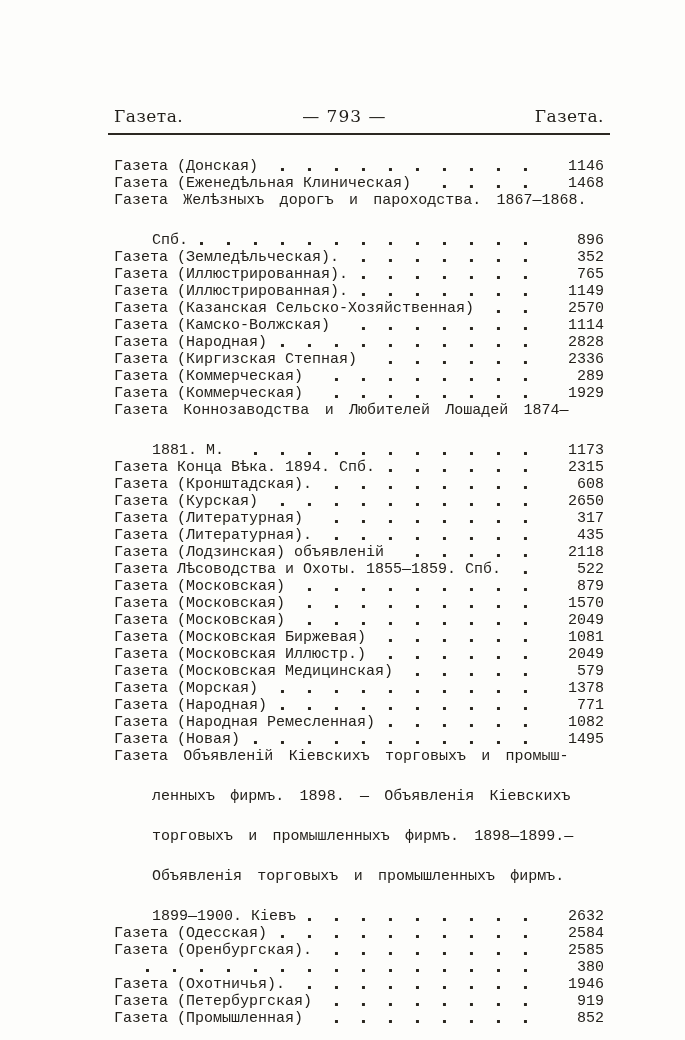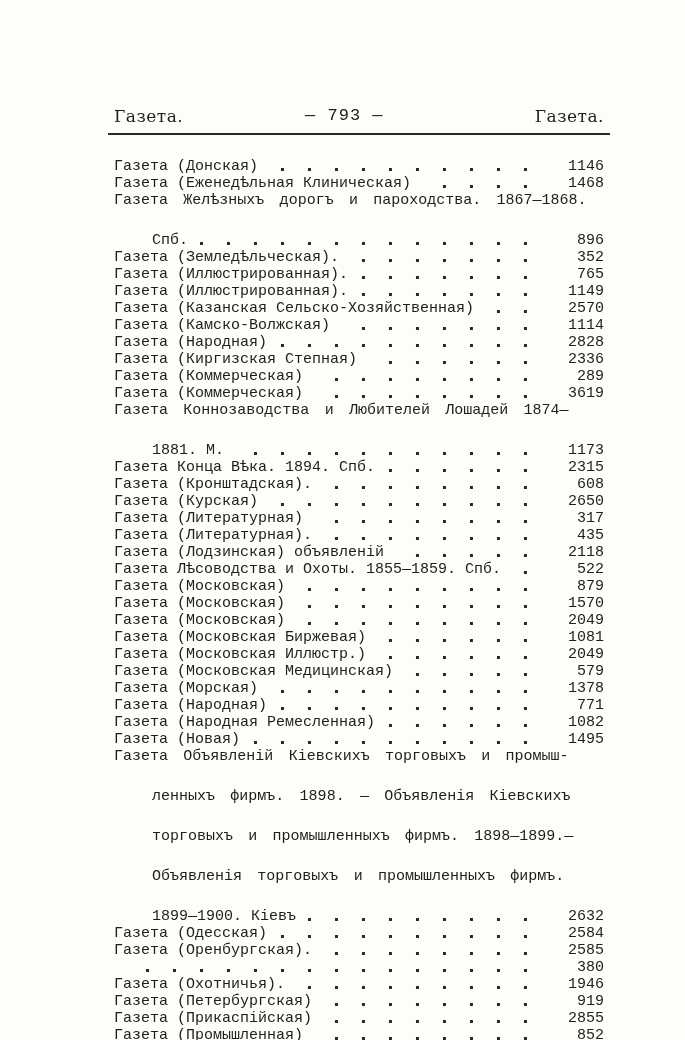--- a/index.html
+++ b/index.html
@@ -27,21 +27,20 @@
     line-height: 20px;
     letter-spacing: 0.5px;
   }
   .header .h-left { float: left; }
   .header .h-right { float: right; }
   .header .h-center {
     position: absolute;
     left: 47%;
     transform: translateX(-50%);
     letter-spacing: 1px;
-    font-family: Liberation Mono, monospace;
   }
   .header::after { content: ""; display: block; clear: both; }
   .rule {
     border: 0;
     border-top: 2px solid #2c2822;
     margin: 7px -6px 23px -6px;
     height: 0;
   }
   .index-list {
     font-size: 15px;
@@ -165,21 +164,21 @@
         <div class="line last">
           <span class="txt">Газета (Коммерческая)</span>
           <span class="dots"></span>
           <span class="num">289</span>
         </div>
       </div>
       <div class="entry">
         <div class="line last">
           <span class="txt">Газета (Коммерческая)</span>
           <span class="dots"></span>
-          <span class="num">3619</span>
+          <span class="num">1929</span>
         </div>
       </div>
       <div class="entry">
         <div class="line full">Газета Коннозаводства и Любителей Лошадей 1874—</div>
         <div class="line last cont">
           <span class="txt">1881. М.</span>
           <span class="dots"></span>
           <span class="num">1173</span>
         </div>
       </div>
@@ -342,26 +341,19 @@
       </div>
       <div class="entry">
         <div class="line last">
           <span class="txt">Газета (Петербургская)</span>
           <span class="dots"></span>
           <span class="num">919</span>
         </div>
       </div>
       <div class="entry">
         <div class="line last">
-          <span class="txt">Газета (Прикаспійская)</span>
-          <span class="dots"></span>
-          <span class="num">2855</span>
-        </div>
-      </div>
-      <div class="entry">
-        <div class="line last">
           <span class="txt">Газета (Промышленная)</span>
           <span class="dots"></span>
           <span class="num">852</span>
         </div>
       </div>
     </div>
 </div>
 
 </body></html>

